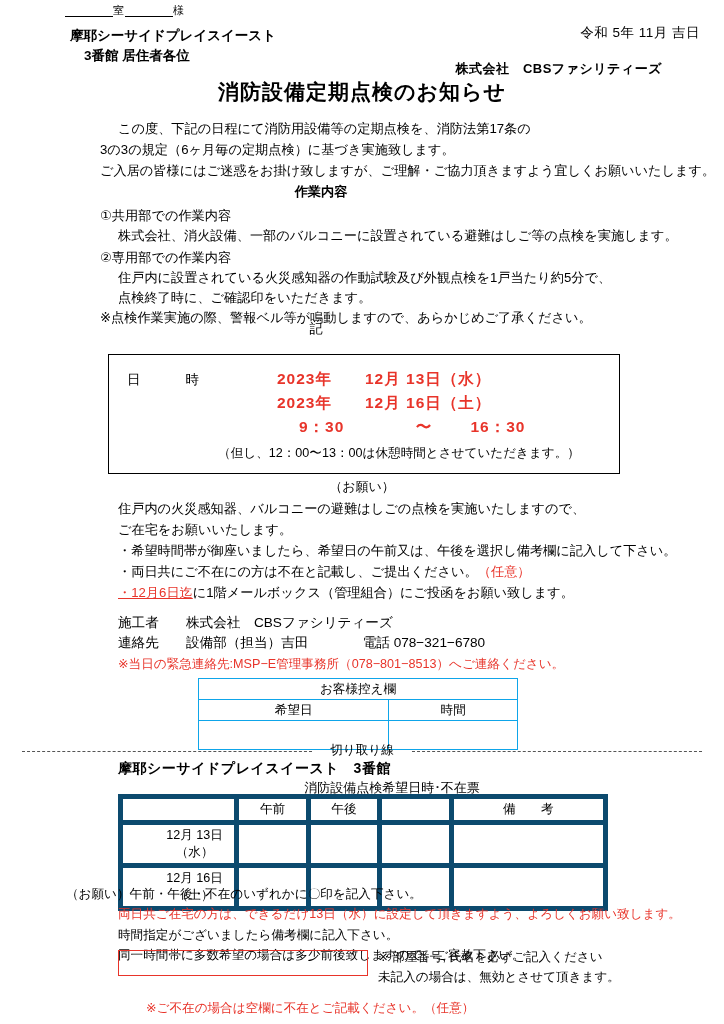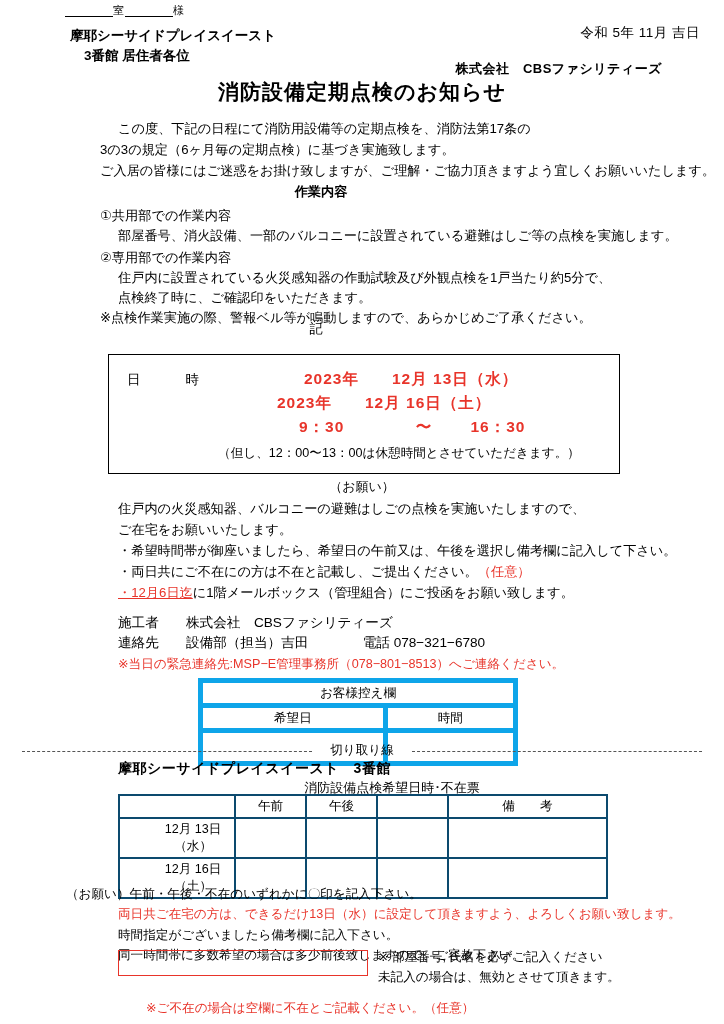--- a/index.html
+++ b/index.html
@@ -112,21 +112,21 @@
     letter-spacing: 6px;
   }
   .sched-row {
     position: absolute;
     color: #e8342a;
     font-size: 15.5px;
     font-weight: bold;
     letter-spacing: 1px;
     white-space: nowrap;
   }
-  .sr1 { left: 168px; top: 14px; margin-left: 27px; }
+  .sr1 { left: 168px; top: 14px; }
   .sr2 { left: 168px; top: 38px; }
   .sr3 { left: 190px; top: 62px; }
   .sched-note {
     position: absolute;
     left: 70px;
     top: 90px;
     width: 440px;
     text-align: center;
     font-size: 12.6px;
     white-space: nowrap;
@@ -168,21 +168,21 @@
 
   table.kae {
     position: absolute;
     left: 198px;
     top: 678px;
     width: 320px;
     border-collapse: collapse;
     font-size: 12.6px;
   }
   table.kae td {
-    border: 5px solid #0ea5e9;
+    border: 1px solid #0ea5e9;
     text-align: center;
     height: 18px;
     padding: 1px 0;
   }
   table.kae td.tall { height: 26px; }
 
   .cut-line {
     position: absolute;
     top: 742px;
     left: 22px;
@@ -218,21 +218,21 @@
   }
   table.form {
     position: absolute;
     left: 118px;
     top: 794px;
     width: 490px;
     border-collapse: collapse;
     font-size: 12.6px;
   }
   table.form td {
-    border: 2px solid #0c4a6e;
+    border: 5px solid #0c4a6e;
     text-align: center;
     padding: 2px 0;
   }
   table.form td.col1 { width: 110px; text-align: center;}
   table.form td.col2 { width: 60px; }
   table.form td.col3 { width: 60px; }
   table.form td.col4 { width: 60px; }
   table.form td.col5 { width: 200px; }
   table.form tr.h td { height: 14px; }
   table.form tr.r td { height: 26px; padding-left: 32px; }
@@ -300,21 +300,21 @@
 
   <div class="title">消防設備定期点検のお知らせ</div>
 
   <div class="para p1">この度、下記の日程にて消防用設備等の定期点検を、消防法第17条の</div>
   <div class="para p2">3の3の規定（6ヶ月毎の定期点検）に基づき実施致します。</div>
   <div class="para p3">ご入居の皆様にはご迷惑をお掛け致しますが、ご理解・ご協力頂きますよう宜しくお願いいたします。</div>
 
   <div class="section-center sec-work">作業内容</div>
 
   <div class="item i1">①共用部での作業内容</div>
-  <div class="item i1b">部屋番号、消火設備、一部のバルコニーに設置されている避難はしご等の点検を実施します。</div>
+  <div class="item i1b">株式会社、消火設備、一部のバルコニーに設置されている避難はしご等の点検を実施します。</div>
   <div class="item i2">②専用部での作業内容</div>
   <div class="item i2b">住戸内に設置されている火災感知器の作動試験及び外観点検を1戸当たり約5分で、</div>
   <div class="item i2c">点検終了時に、ご確認印をいただきます。</div>
   <div class="item i3">※点検作業実施の際、警報ベル等が鳴動しますので、あらかじめご了承ください。</div>
 
   <div class="section-center sec-ki">記</div>
 
   <div class="sched-box">
     <div class="sched-label">日　　時</div>
     <div class="sched-row sr1">2023年　　12月 13日（水）</div>

